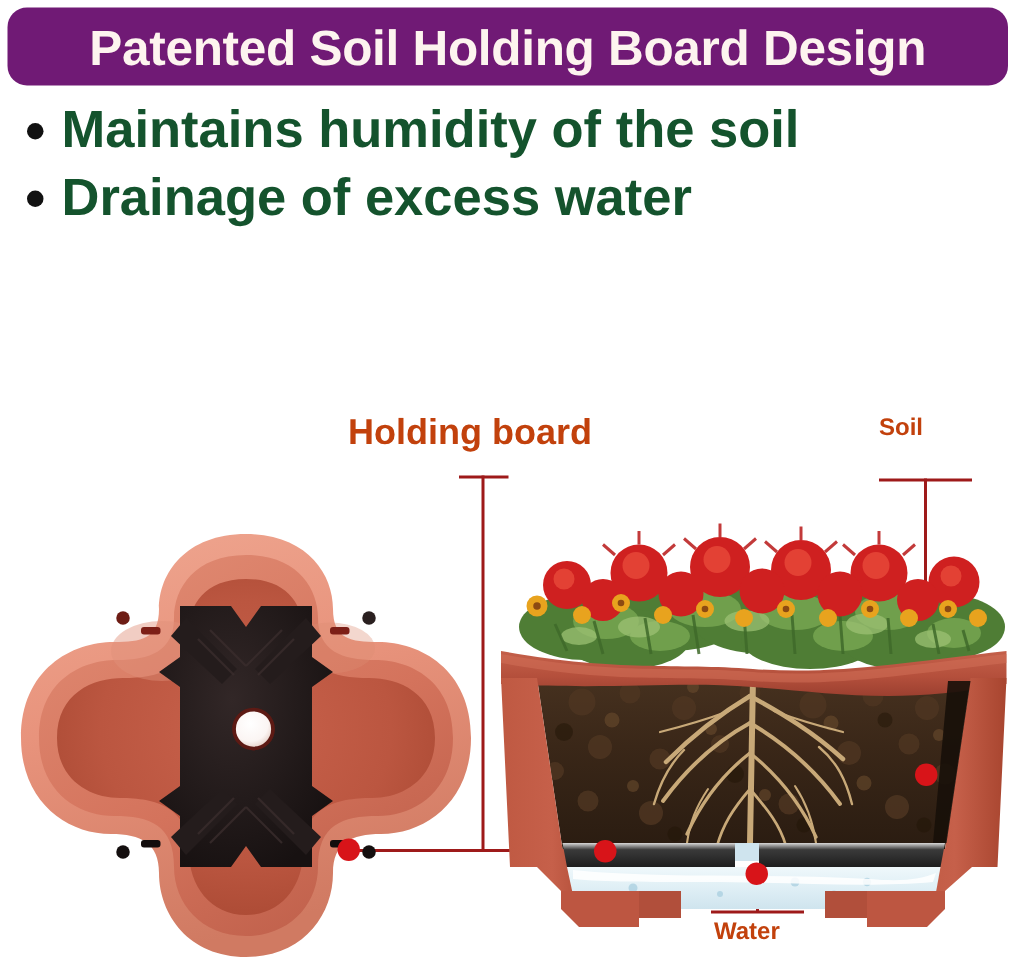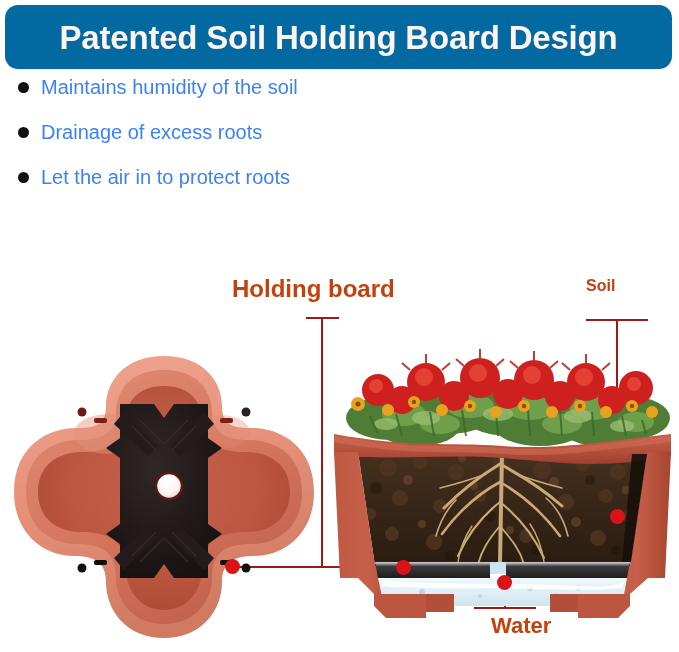--- a/index.html
+++ b/index.html
@@ -6,43 +6,43 @@
   html,body{margin:0;padding:0;background:#ffffff;}
   body{
     width:679px;height:652px;position:relative;overflow:hidden;
     font-family:"Liberation Sans","DejaVu Sans",sans-serif;
     -webkit-font-smoothing:antialiased;
   }
   .canvas{position:absolute;inset:0;background:#ffffff;}
 
   
   .banner{
-    position:absolute;left:5px;top:5px;width:667px;height:64px;
-    background:#0369a1;border-radius:13px;box-sizing:border-box;
+    position:absolute;left:5px;top:5px;width:667px;height:52px;
+    background:#701a75;border-radius:13px;box-sizing:border-box;
     display:flex;align-items:center;justify-content:center;
   }
   .banner-title{
     font-size:33px;font-weight:bold;color:#fdf4ef;letter-spacing:-0.2px;
     white-space:nowrap;line-height:1;
   }
 
   
   .bullets{position:absolute;left:18px;top:70px;width:640px;}
   .bullet-row{display:flex;align-items:flex-start;height:45px;}
   .bullet-dot{
     width:11px;height:11px;border-radius:50%;background:#111;
     margin-top:12px;margin-right:12px;flex:0 0 auto;
   }
-  .bullet-text{font-size:20px;color:#3b82f6;line-height:34px;white-space:nowrap;}
+  .bullet-text{font-size:35px;color:#14532d;line-height:34px;white-space:nowrap;font-weight:bold;}
 
   
   .lbl{position:absolute;font-weight:bold;color:#c2410c;white-space:nowrap;}
   .lbl-holding{left:232px;top:275px;font-size:24px;}
   .lbl-soil{left:586px;top:277px;font-size:16px;}
-  .lbl-water{left:491px;top:613px;font-size:22px;}
+  .lbl-water{left:476px;top:613px;font-size:16px;}
 
   
   .ld{position:absolute;background:#9e1a1a;}
 
   
   .planter-top{position:absolute;left:8px;top:352px;width:312px;height:290px;}
   .planter-top svg{display:block;width:100%;height:100%;}
 
   
   .planter-cut{position:absolute;left:330px;top:330px;width:345px;height:290px;}
@@ -59,25 +59,21 @@
     <div class="banner-title">Patented Soil Holding Board Design</div>
   </div>
 
   <div class="bullets">
     <div class="bullet-row">
       <span class="bullet-dot"></span>
       <span class="bullet-text">Maintains humidity of the soil</span>
     </div>
     <div class="bullet-row">
       <span class="bullet-dot"></span>
-      <span class="bullet-text">Drainage of excess roots</span>
-    </div>
-    <div class="bullet-row">
-      <span class="bullet-dot"></span>
-      <span class="bullet-text">Let the air in to protect roots</span>
+      <span class="bullet-text">Drainage of excess water</span>
     </div>
   </div>
 
   <div>
 
     <div class="lbl lbl-holding">Holding board</div>
     <div class="lbl lbl-soil">Soil</div>
     <div class="lbl lbl-water">Water</div>
 
     <div class="ld" style="left:306px;top:317px;width:33px;height:2px;"></div>

